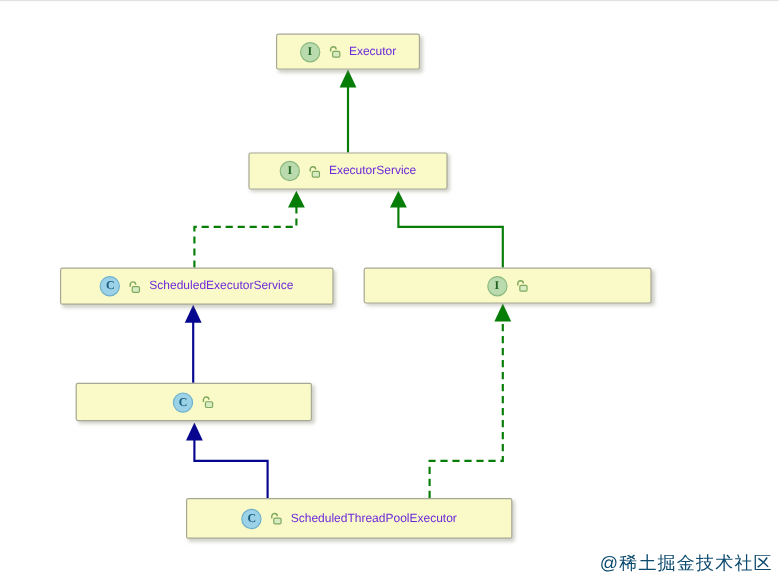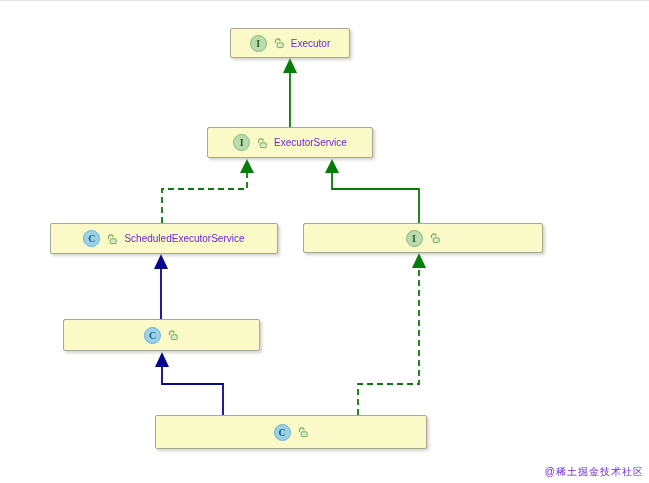--- a/index.html
+++ b/index.html
@@ -65,22 +65,22 @@
   }
   .lock {
     display: inline-flex;
     align-items: center;
     flex: 0 0 auto;
   }
   .watermark {
     position: absolute;
     right: 5px;
     bottom: 5px;
-    font-size: 10px;
-    color: #6d28d9;
+    font-size: 15px;
+    color: #0c4a6e;
     letter-spacing: 1px;
   }
 </style>
 </head>
 <body>
 
 <div class="canvas">
 
   <svg class="edges-layer" width="649" height="483" viewBox="0 0 649 483">
 
@@ -169,17 +169,18 @@
   </div>
 
   <div class="node" style="left:155px; top:414px; width:272px; height:34px;">
     <span class="badge badge-class">C</span>
     <span class="lock">
       <svg width="12" height="12" viewBox="0 0 12 12">
         <path d="M2.5 6 V4.2 a2.3 2.3 0 0 1 4.6 0" fill="none" stroke="#7FA85C" stroke-width="1.2"></path>
         <rect x="4.2" y="5.8" width="6" height="4.8" rx="1" fill="#D8ECC4" stroke="#7FA85C" stroke-width="1"></rect>
       </svg>
     </span>
+    <span class="label">ScheduledThreadPoolExecutor</span>
   </div>
 
   <div class="watermark">@稀土掘金技术社区</div>
 
 </div>
 
 </body></html>

